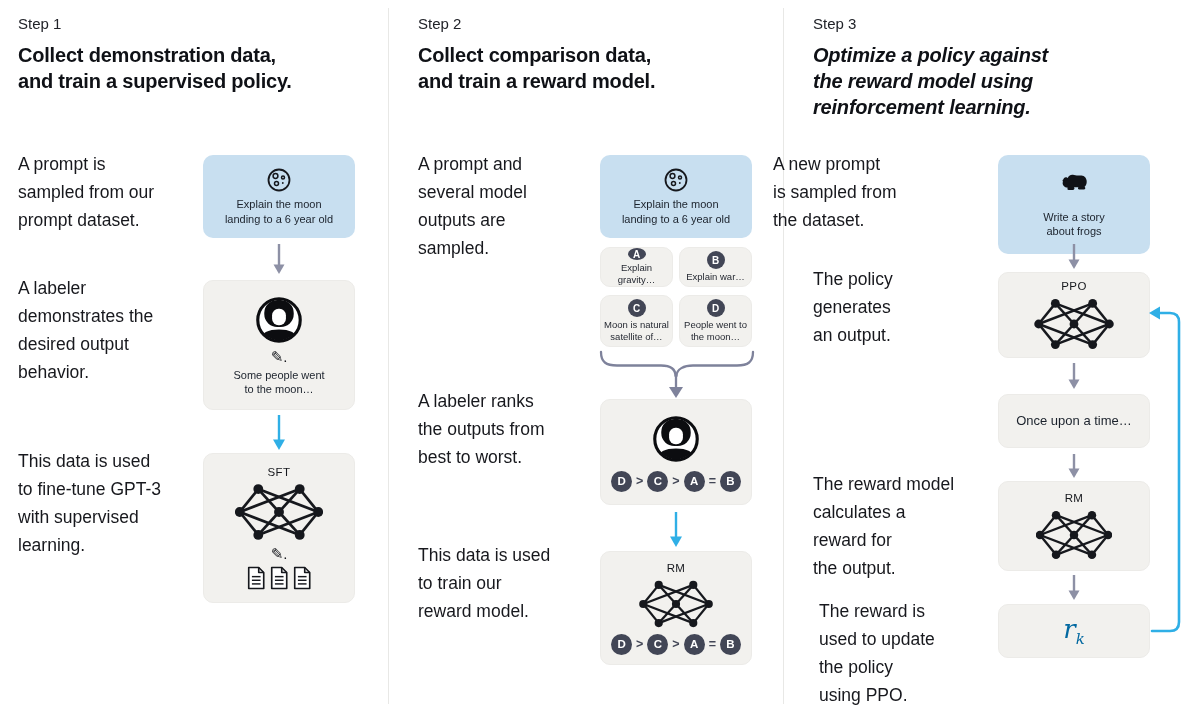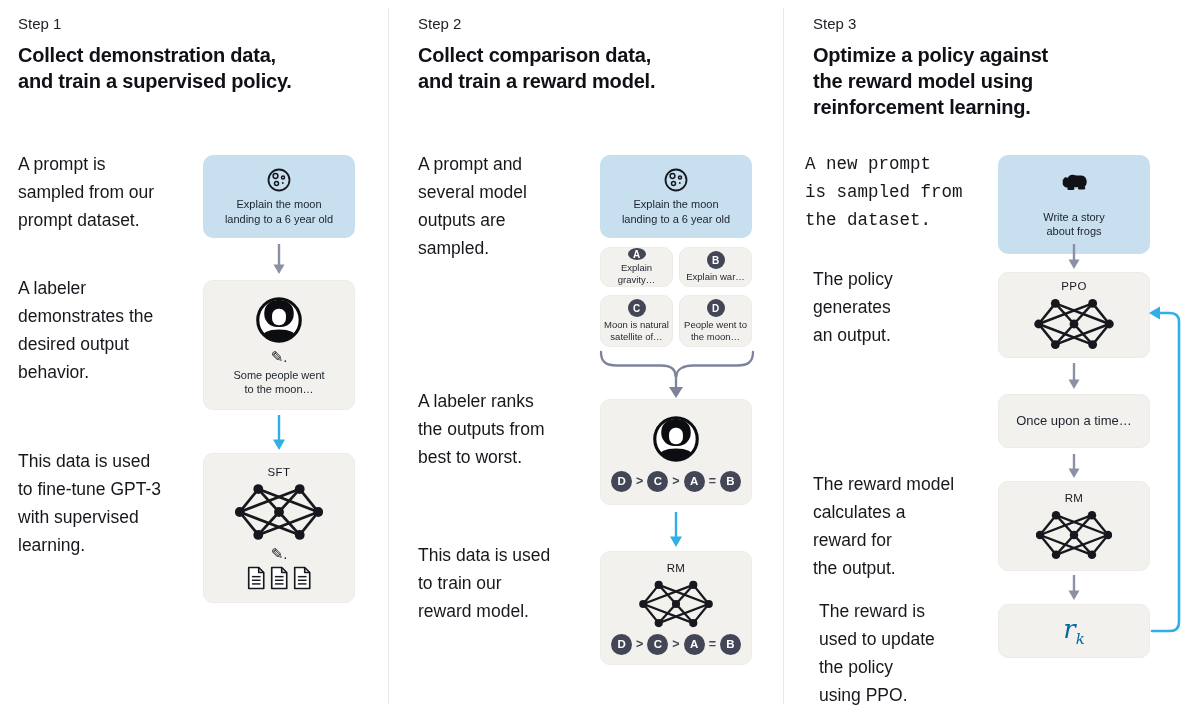--- a/index.html
+++ b/index.html
@@ -274,25 +274,25 @@
       <span class="sep">&gt;</span>
       <span class="chip">C</span>
       <span class="sep">&gt;</span>
       <span class="chip">A</span>
       <span class="sep">=</span>
       <span class="chip">B</span>
     </div>
   </div>
 
   <div class="abs step-label" style="left:813px; top:15px;">Step 3</div>
-  <div class="abs step-title prebr" style="left:813px; top:42px; width:380px;">Optimize a policy against
+  <div class="abs step-title prebr" style="left:813px; top:42px; width:380px;font-style:italic;">Optimize a policy against
 the reward model using
 reinforcement learning.</div>
 
-  <div class="abs caption prebr" style="left:805px; top:150px;font-family:Liberation Mono, monospace;">A new prompt
+  <div class="abs caption prebr" style="left:773px; top:150px;">A new prompt
 is sampled from
 the dataset.</div>
   <div class="abs caption prebr" style="left:813px; top:265px;">The policy
 generates
 an output.</div>
   <div class="abs caption prebr" style="left:813px; top:470px;">The reward model
 calculates a
 reward for
 the output.</div>
   <div class="abs caption prebr" style="left:819px; top:597px;">The reward is

